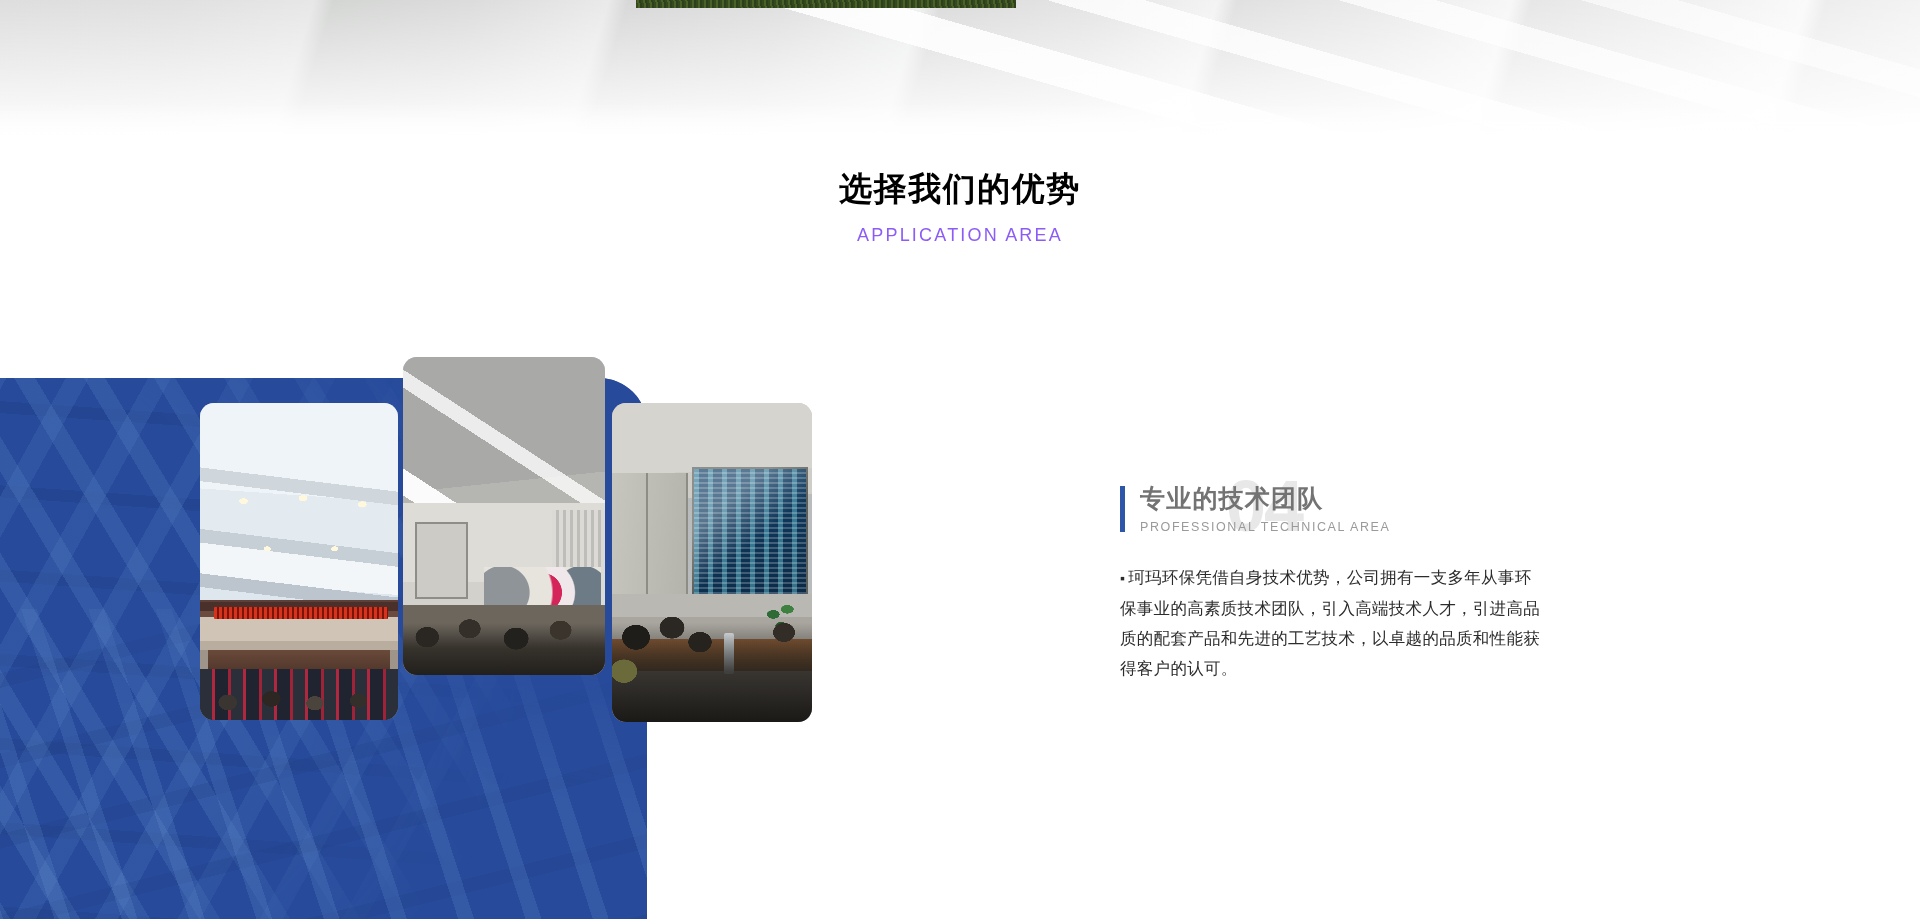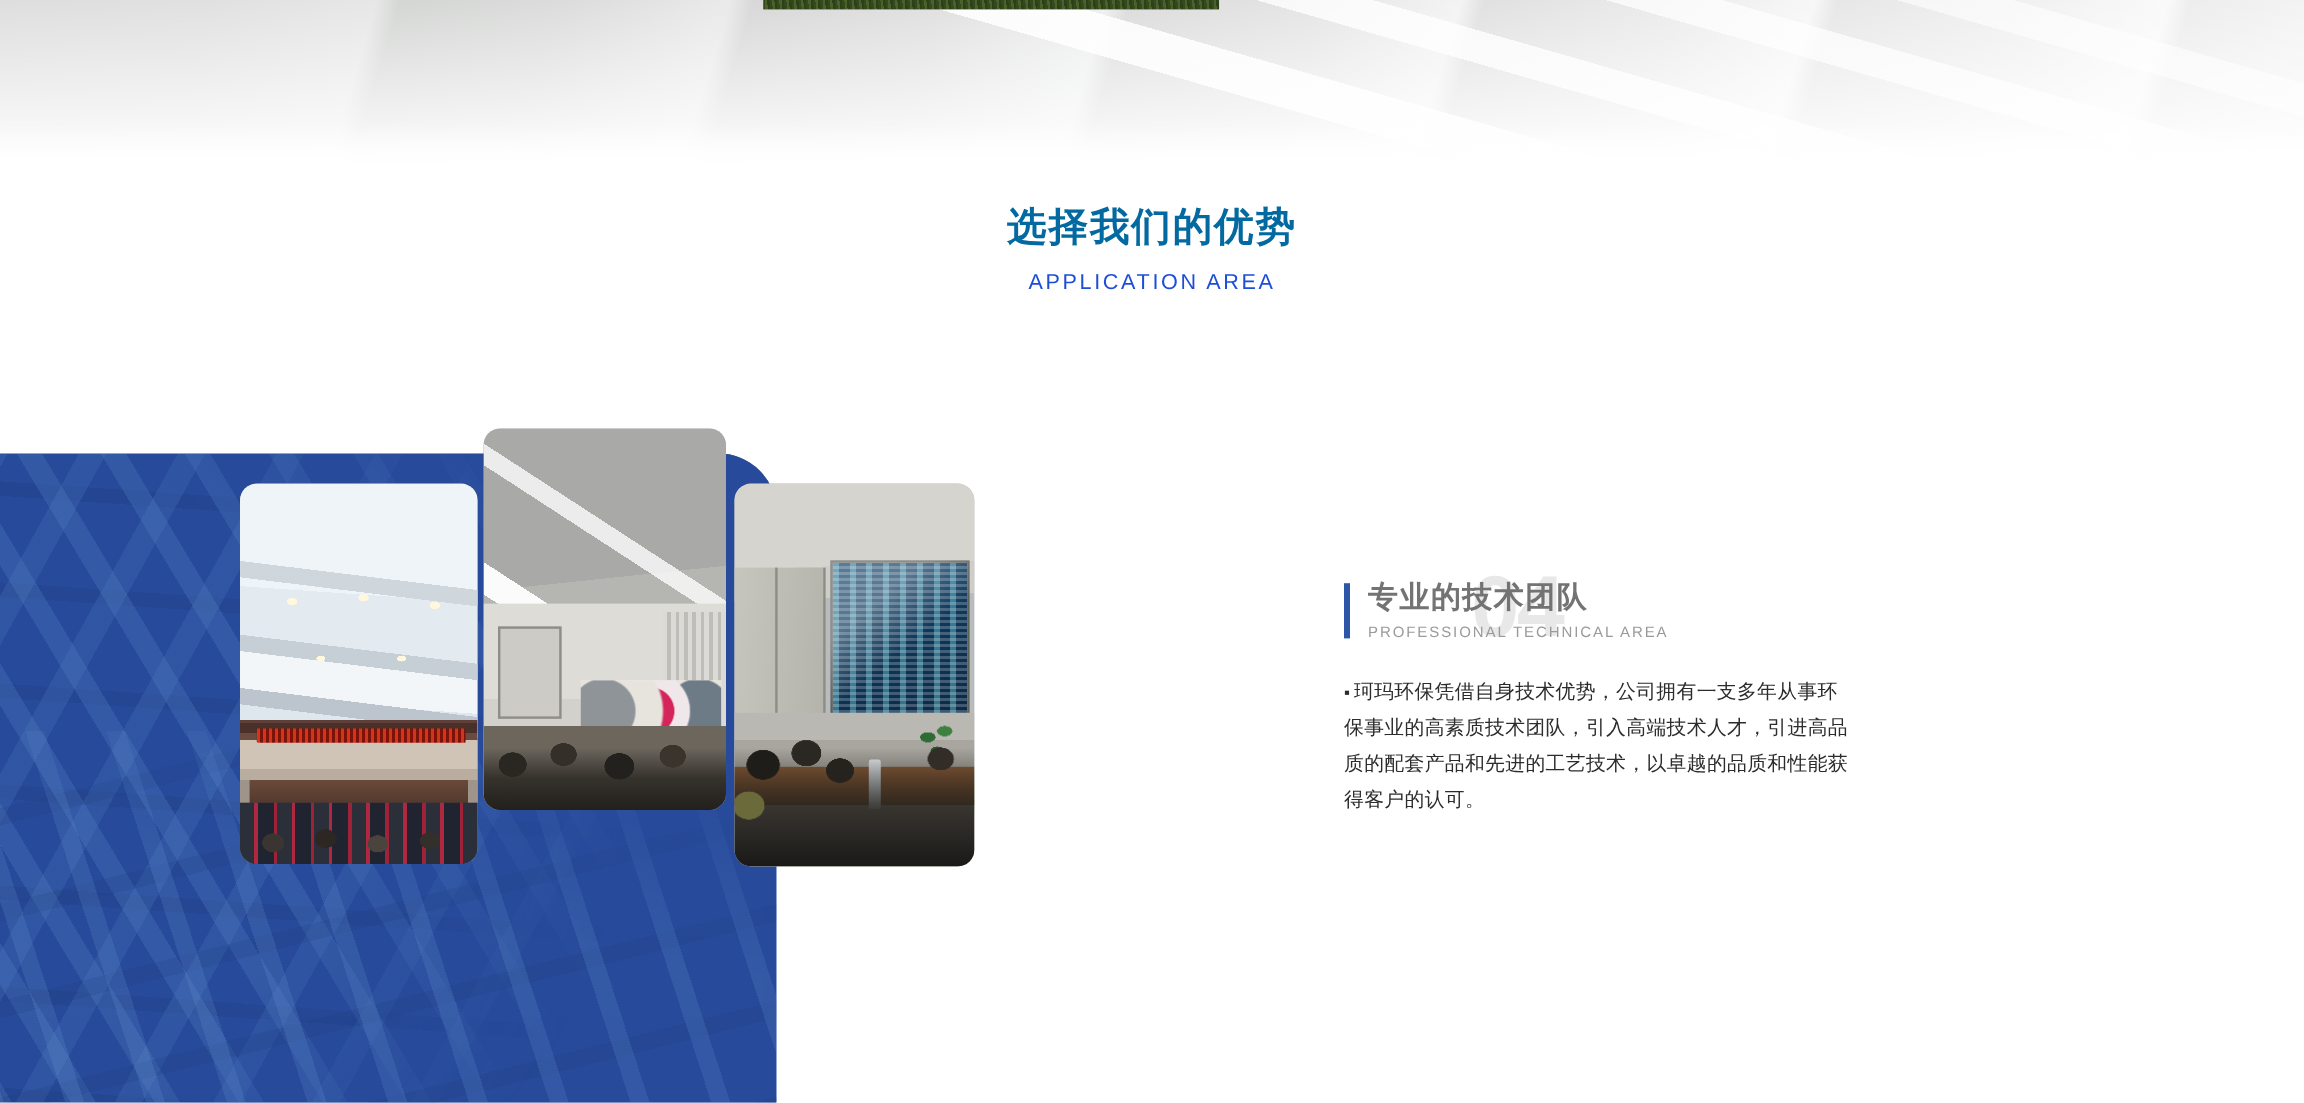--- a/index.html
+++ b/index.html
@@ -48,26 +48,26 @@
   .topband .fadeout{
     position:absolute; left:0; bottom:0; width:100%; height:42px;
     background:linear-gradient(180deg, rgba(255,255,255,0), #fff 88%);
   }
 
   
   .section-head{
     position:absolute; left:0; top:168px; width:1920px; text-align:center;
   }
   .section-head .cn{
-    font-size:33px; font-weight:700; color:#0369a1; letter-spacing:1.5px;
+    font-size:33px; font-weight:700; color:#000000; letter-spacing:1.5px;
     line-height:1.25;
   }
   .section-head .en{
     margin-top:16px;
-    font-size:18px; font-weight:400; color:#1d4ed8; letter-spacing:2.2px;
+    font-size:18px; font-weight:400; color:#8b5cf6; letter-spacing:2.2px;
   }
 
   
   .blue-panel{
     position:absolute; left:0; top:378px; width:647px; height:541px;
     background:#274a9a;
     border-radius:0 48px 0 0;
     overflow:hidden;
   }
   .blue-panel .lattice{

